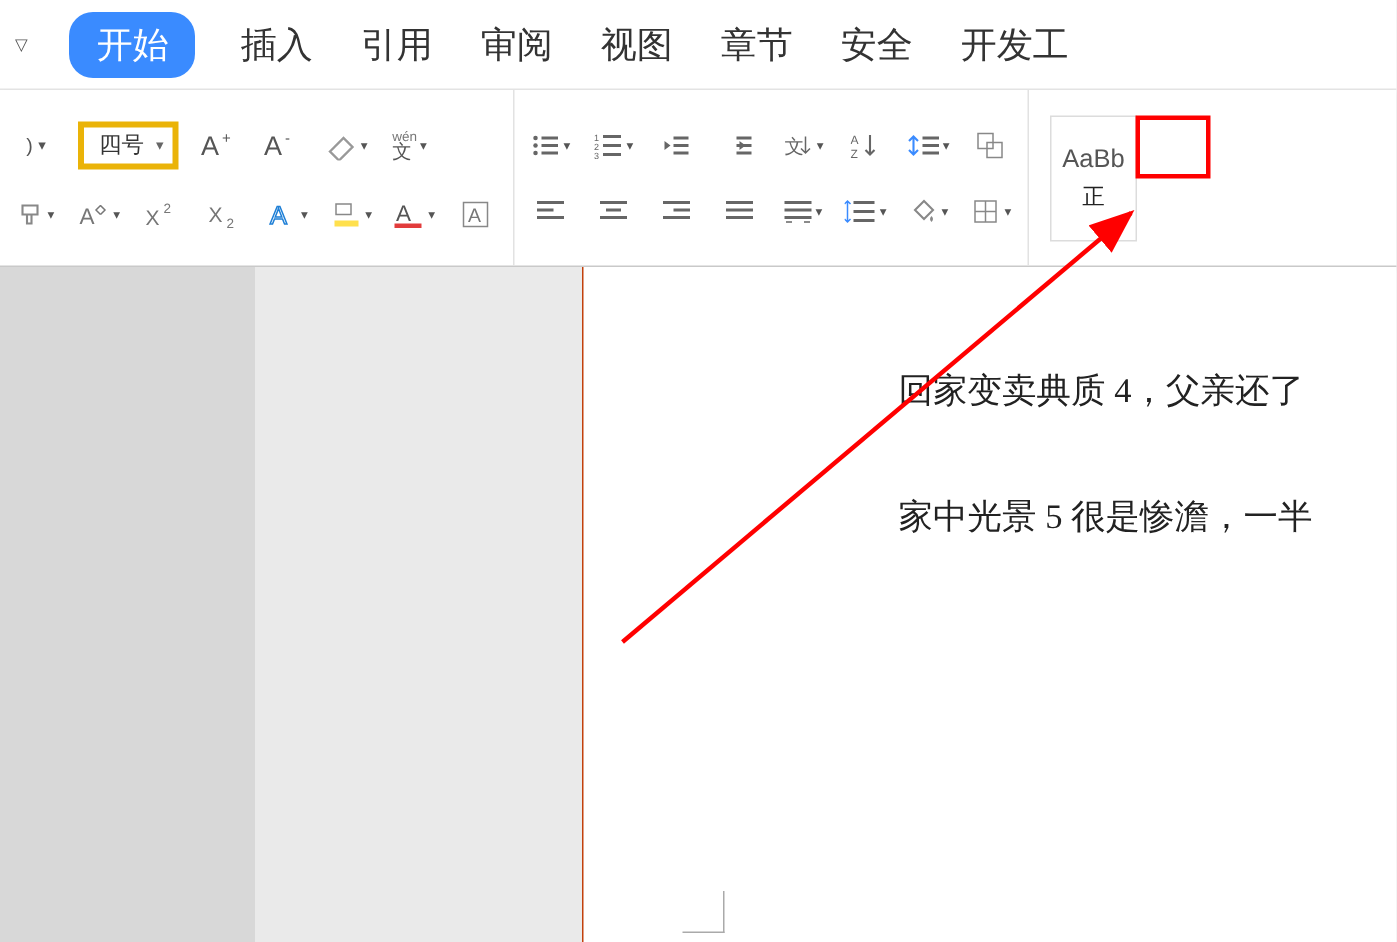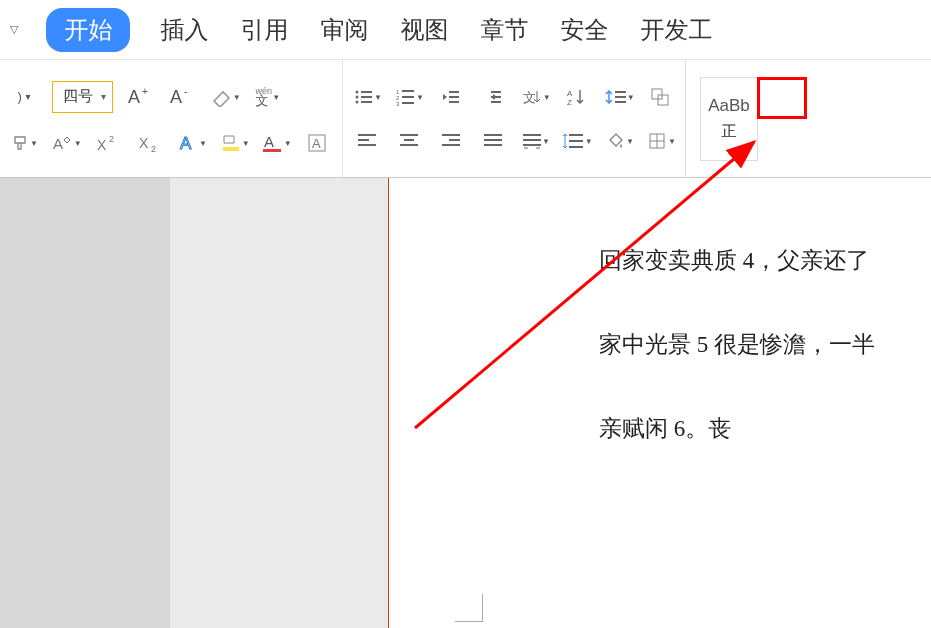--- a/index.html
+++ b/index.html
@@ -78,21 +78,21 @@
     position: relative;
   }
   .drop-caret::after {
     content: '▾';
     font-size: 9px;
     color: #555;
     margin-left: 2px;
   }
   .combo {
     height: 32px;
-    border: 1px solid #eab308;
+    border: 4px solid #eab308;
     display: inline-flex;
     align-items: center;
     padding: 0 6px 0 10px;
     font-size: 15px;
     color: #333;
     gap: 8px;
     background: #fff;
   }
   .combo .caret { font-size: 10px; color: #666; }
 
@@ -404,21 +404,20 @@
 
 <div class="highlight-box" style="left:757px;top:77px;width:50px;height:42px;border-color:#ff0000;"></div>
 
 <div class="workspace"></div>
 <div class="side-pane"></div>
 
 <div class="doc-page">
   <div class="doc-body">
     <p>回家变卖典质 4，父亲还了</p>
     <p>家中光景 5 很是惨澹，一半</p>
-    <p>亲赋闲 6。丧</p>
   </div>
   <div class="page-break-mark"></div>
 </div>
 
 <svg class="arrow-layer">
   <defs>
     <marker id="arrowhead" markerWidth="10" markerHeight="8" refX="9" refY="4" orient="auto">
       <polygon points="0 0, 10 4, 0 8" fill="#ff0000"></polygon>
     </marker>
   </defs>

